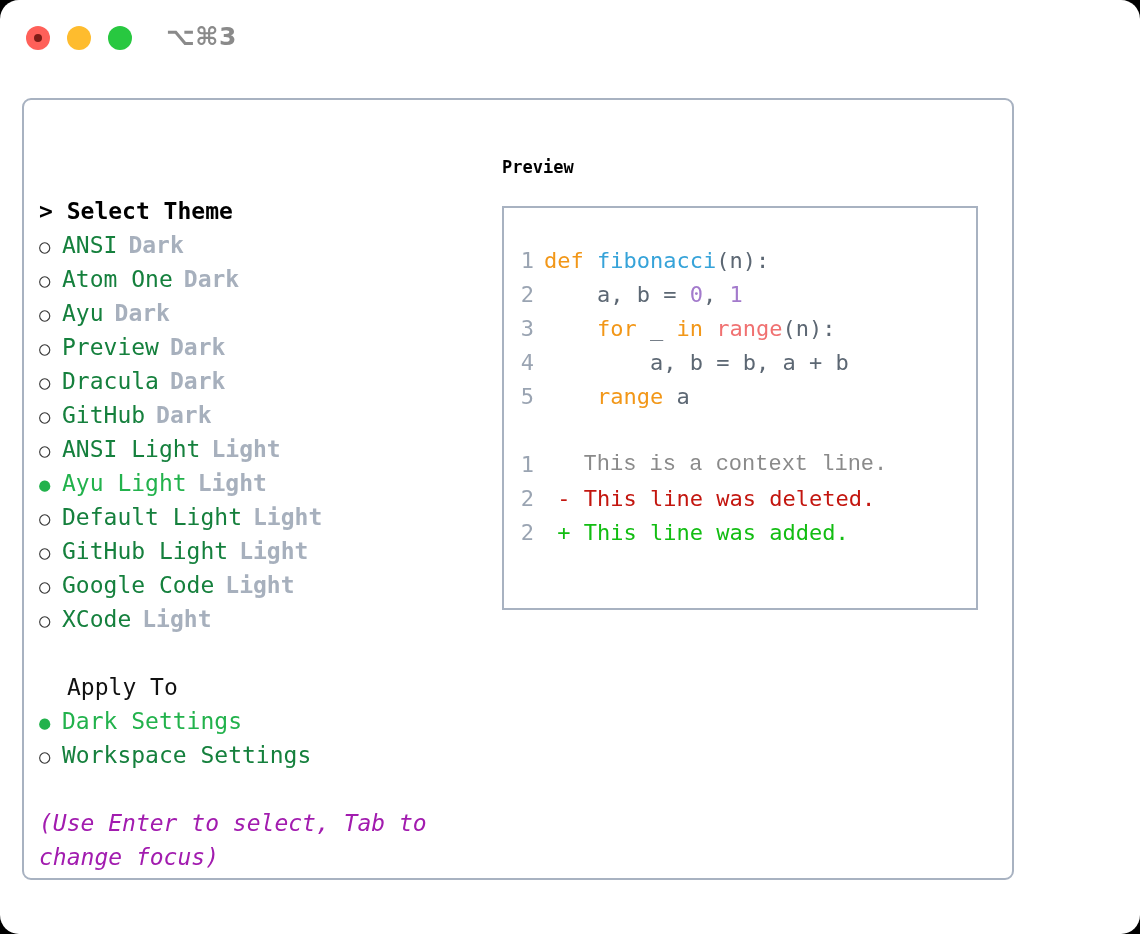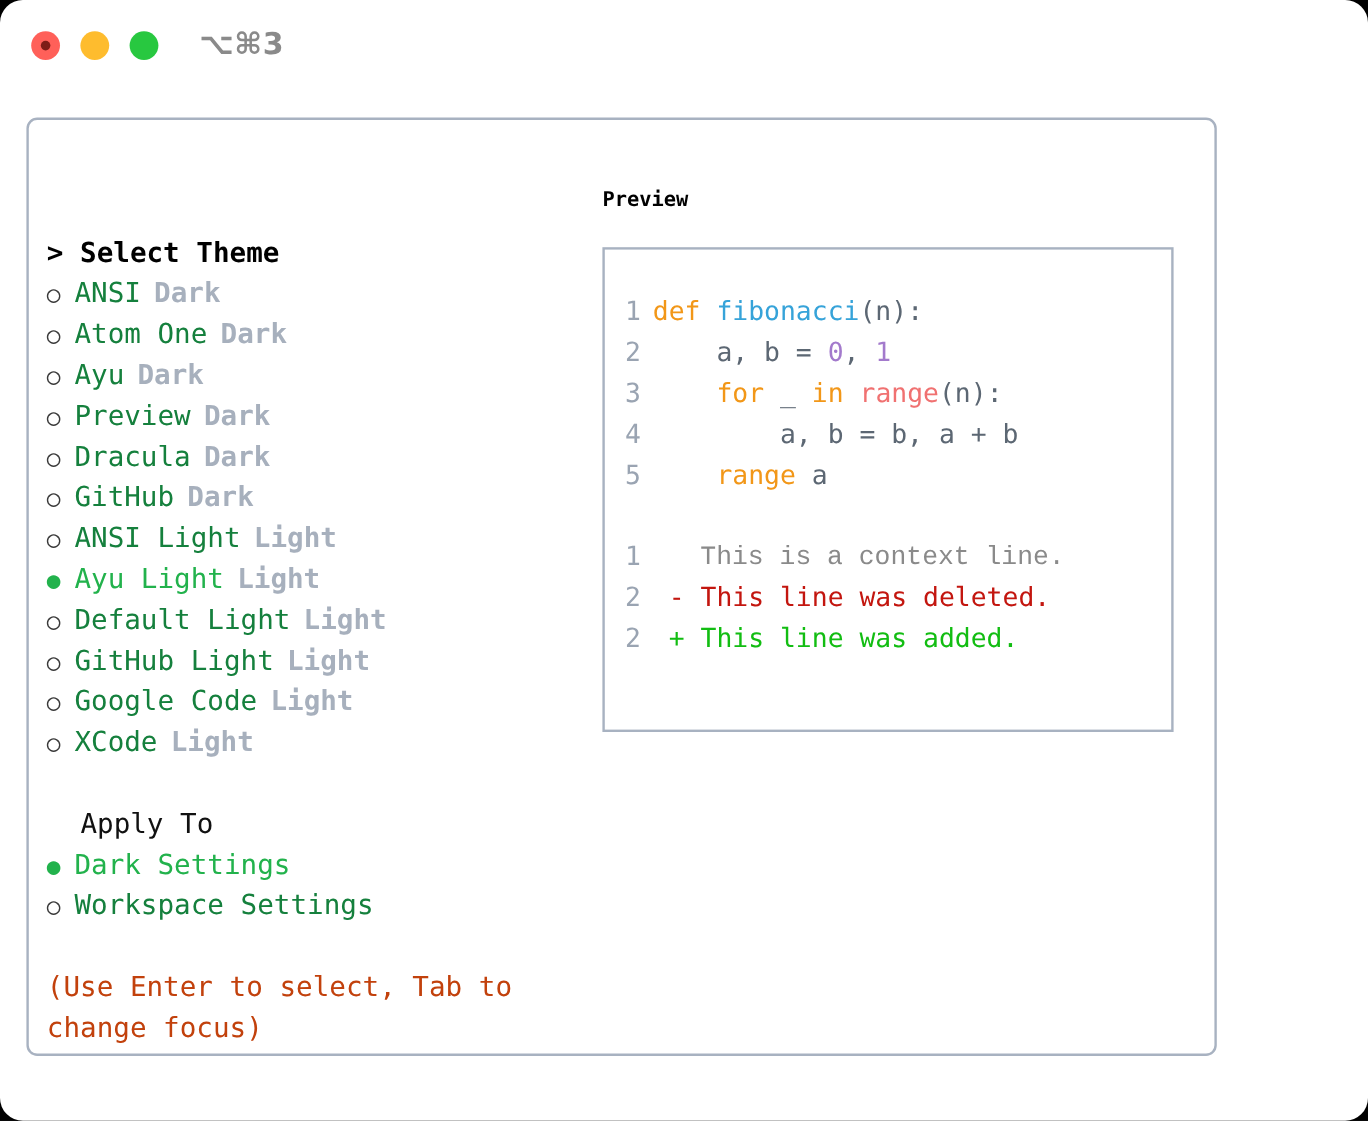--- a/index.html
+++ b/index.html
@@ -139,23 +139,24 @@
     line-height: 34px;
     height: 34px;
     padding-left: 28px;
     white-space: pre;
   }
 
   .hint {
     margin-top: 34px;
     font-size: 23px;
     line-height: 34px;
-    color: #c2410c;
+    color: #a21caf;
     width: 405px;
     white-space: pre-wrap;
+    font-style: italic;
   }
 
   
   .right-col {
     position: absolute;
     left: 478px;
     top: 50px;
     width: 500px;
   }
   .preview-title {

